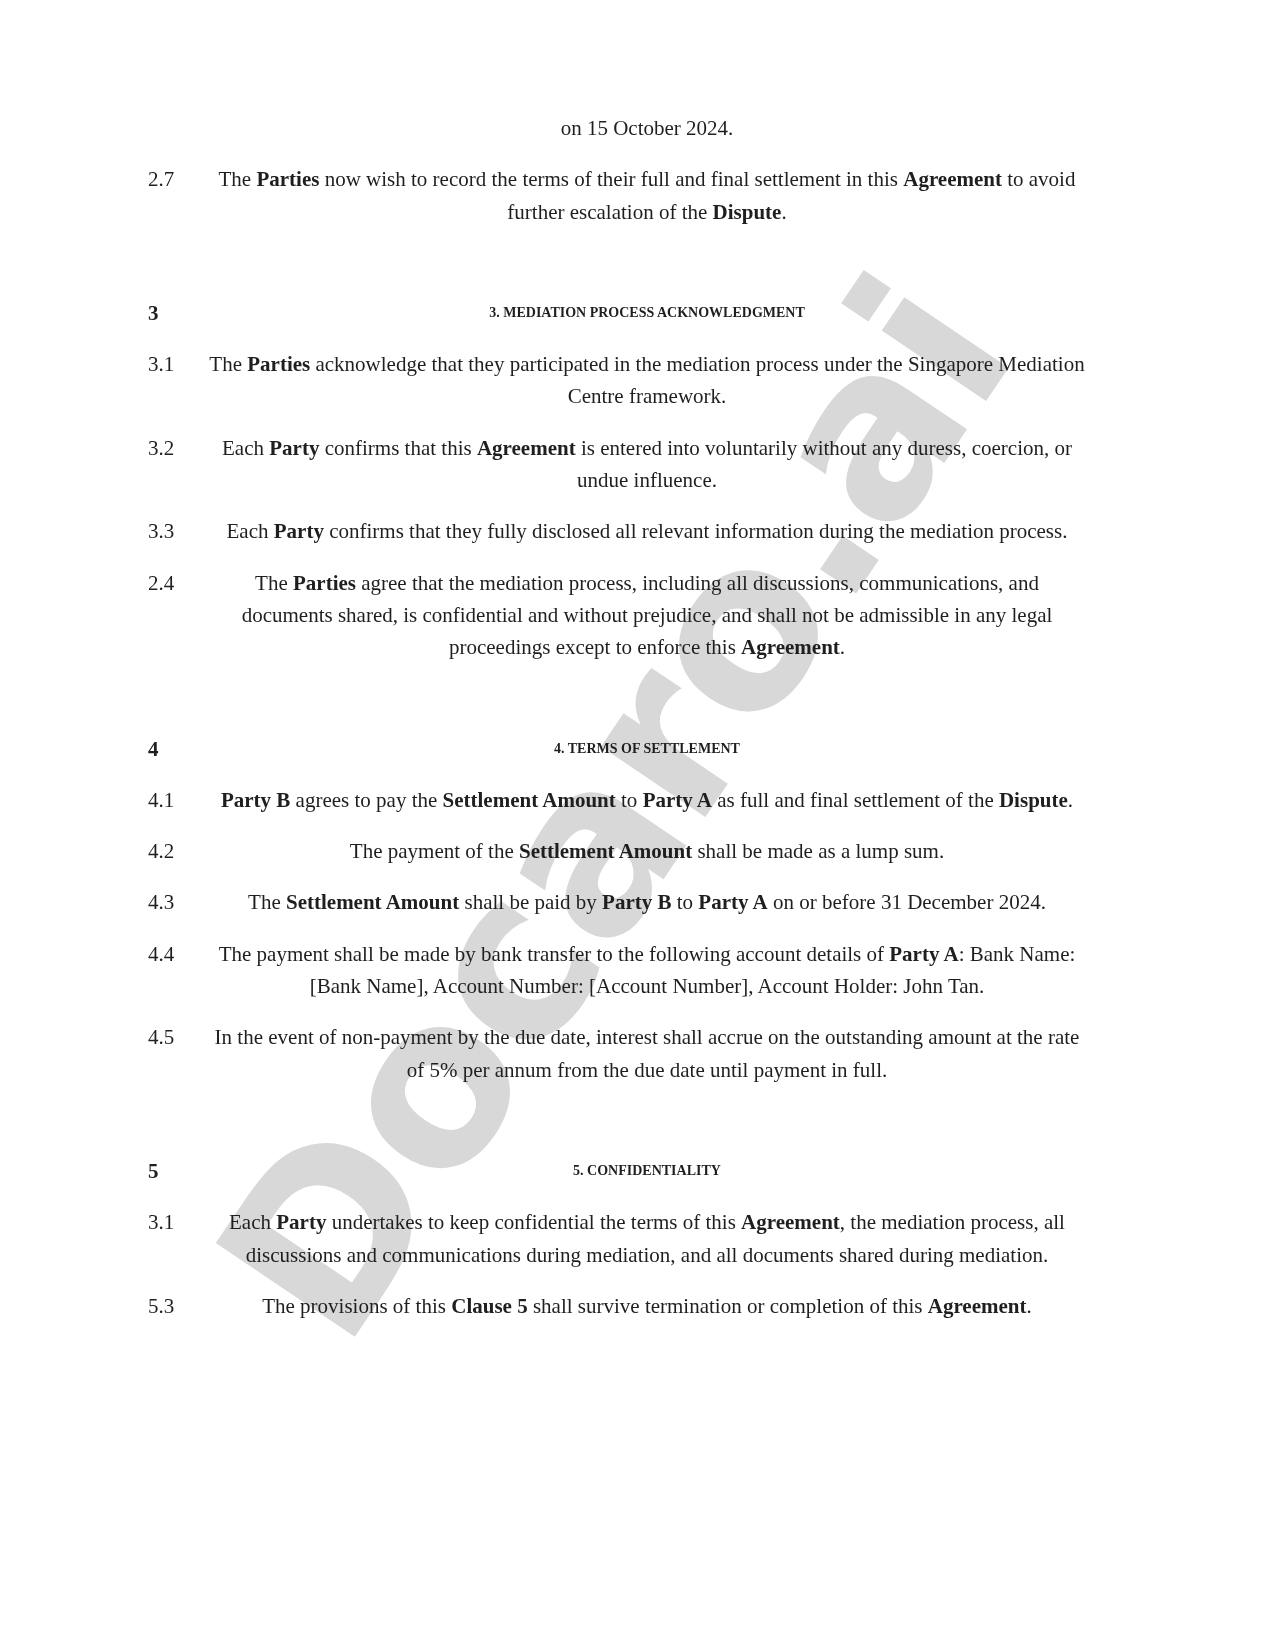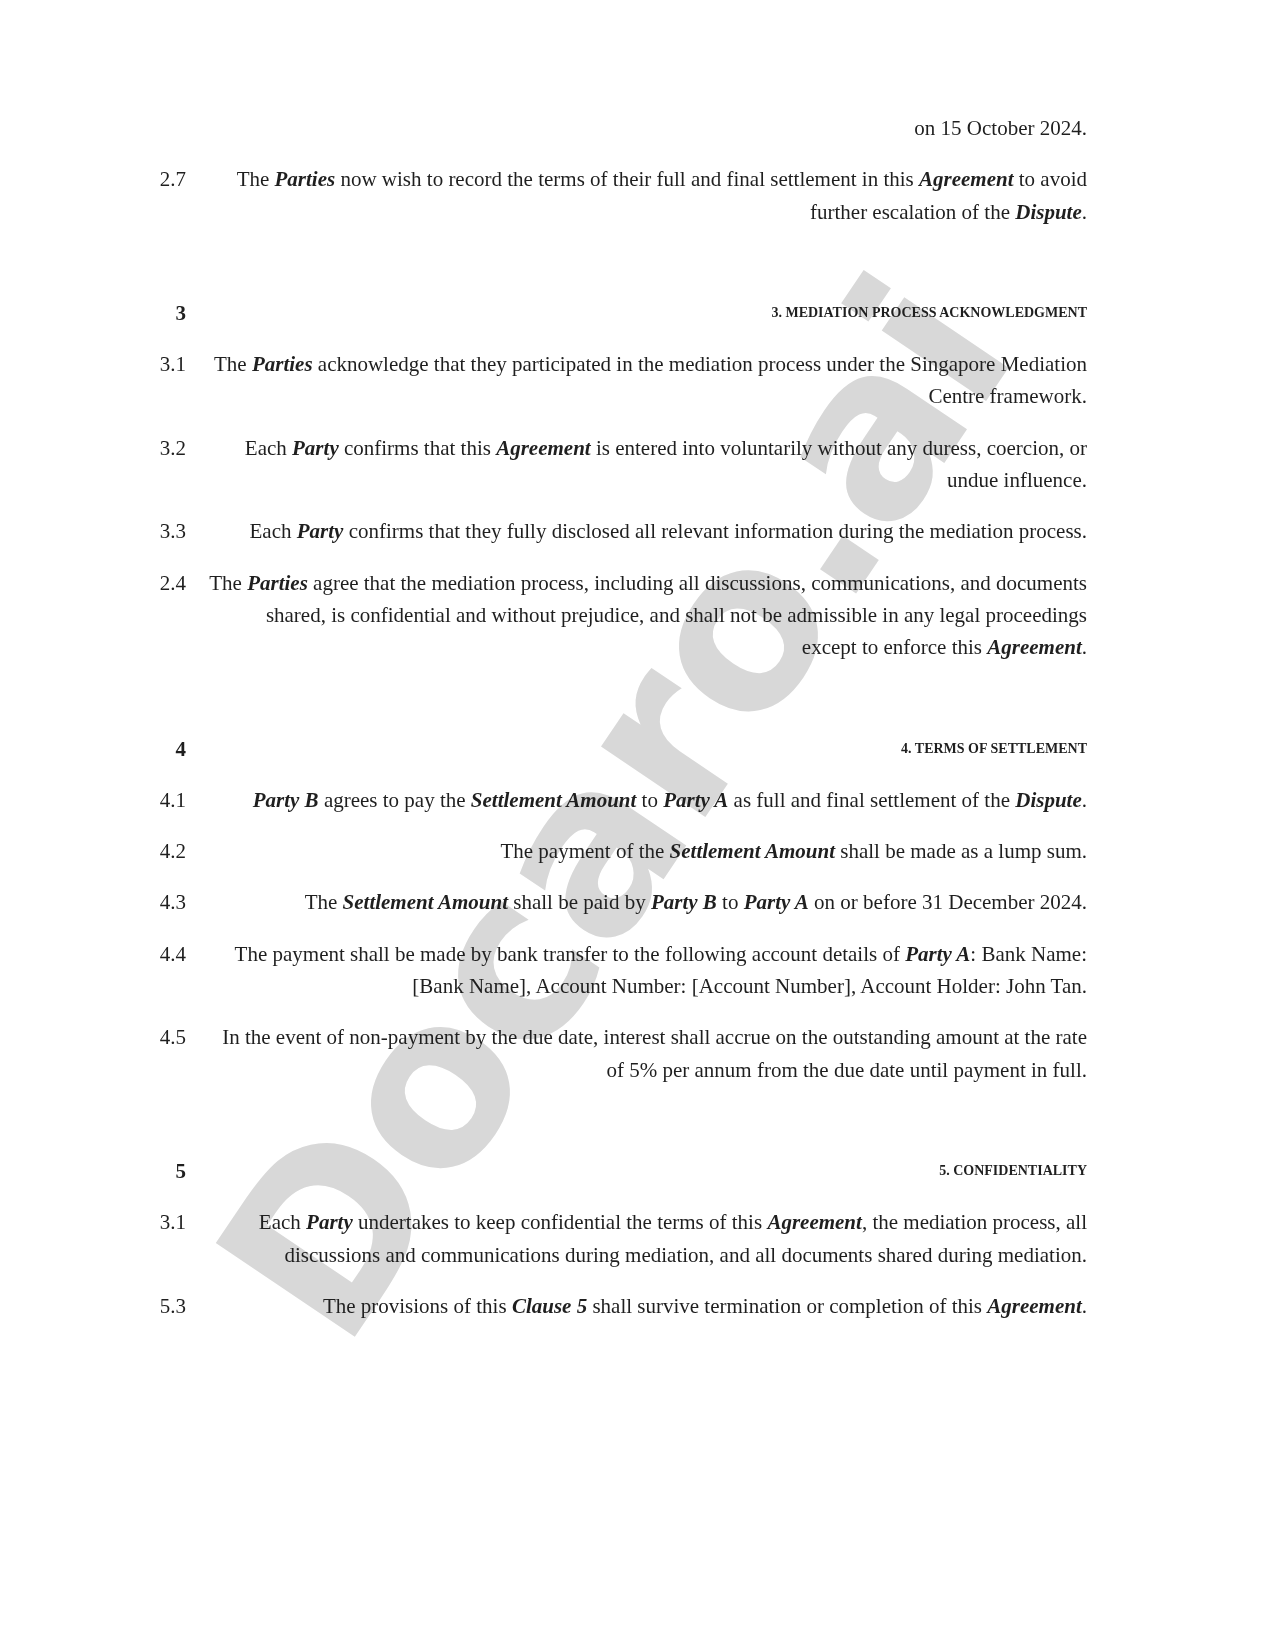--- a/index.html
+++ b/index.html
@@ -29,32 +29,31 @@
     user-select: none;
   }
   .content {
     position: relative;
     z-index: 1;
     padding: 112px 186px 0 148px;
   }
   .row { display: flex; align-items: flex-start; margin: 0 0 19px 0; }
   .num {
     flex: 0 0 38px;
-    text-align: right;
     white-space: nowrap;
   }
   .text {
     margin: 0 0 0 21px;
     width: 880px;
-    text-align: right;
+    text-align: center;
   }
   .row.heading { margin-top: 69px; margin-bottom: 19px; }
   .row.heading .num, .row.heading .text { font-weight: bold; }
   .row.heading .text { font-size: 14px; }
-  .text b { font-weight: bold; font-style: italic; }
+  .text b { font-weight: bold; }
 </style>
 </head>
 <body>
 
 <div class="page">
 
   <div class="watermark">Docaro.ai</div>
 
   <div class="content">
 

